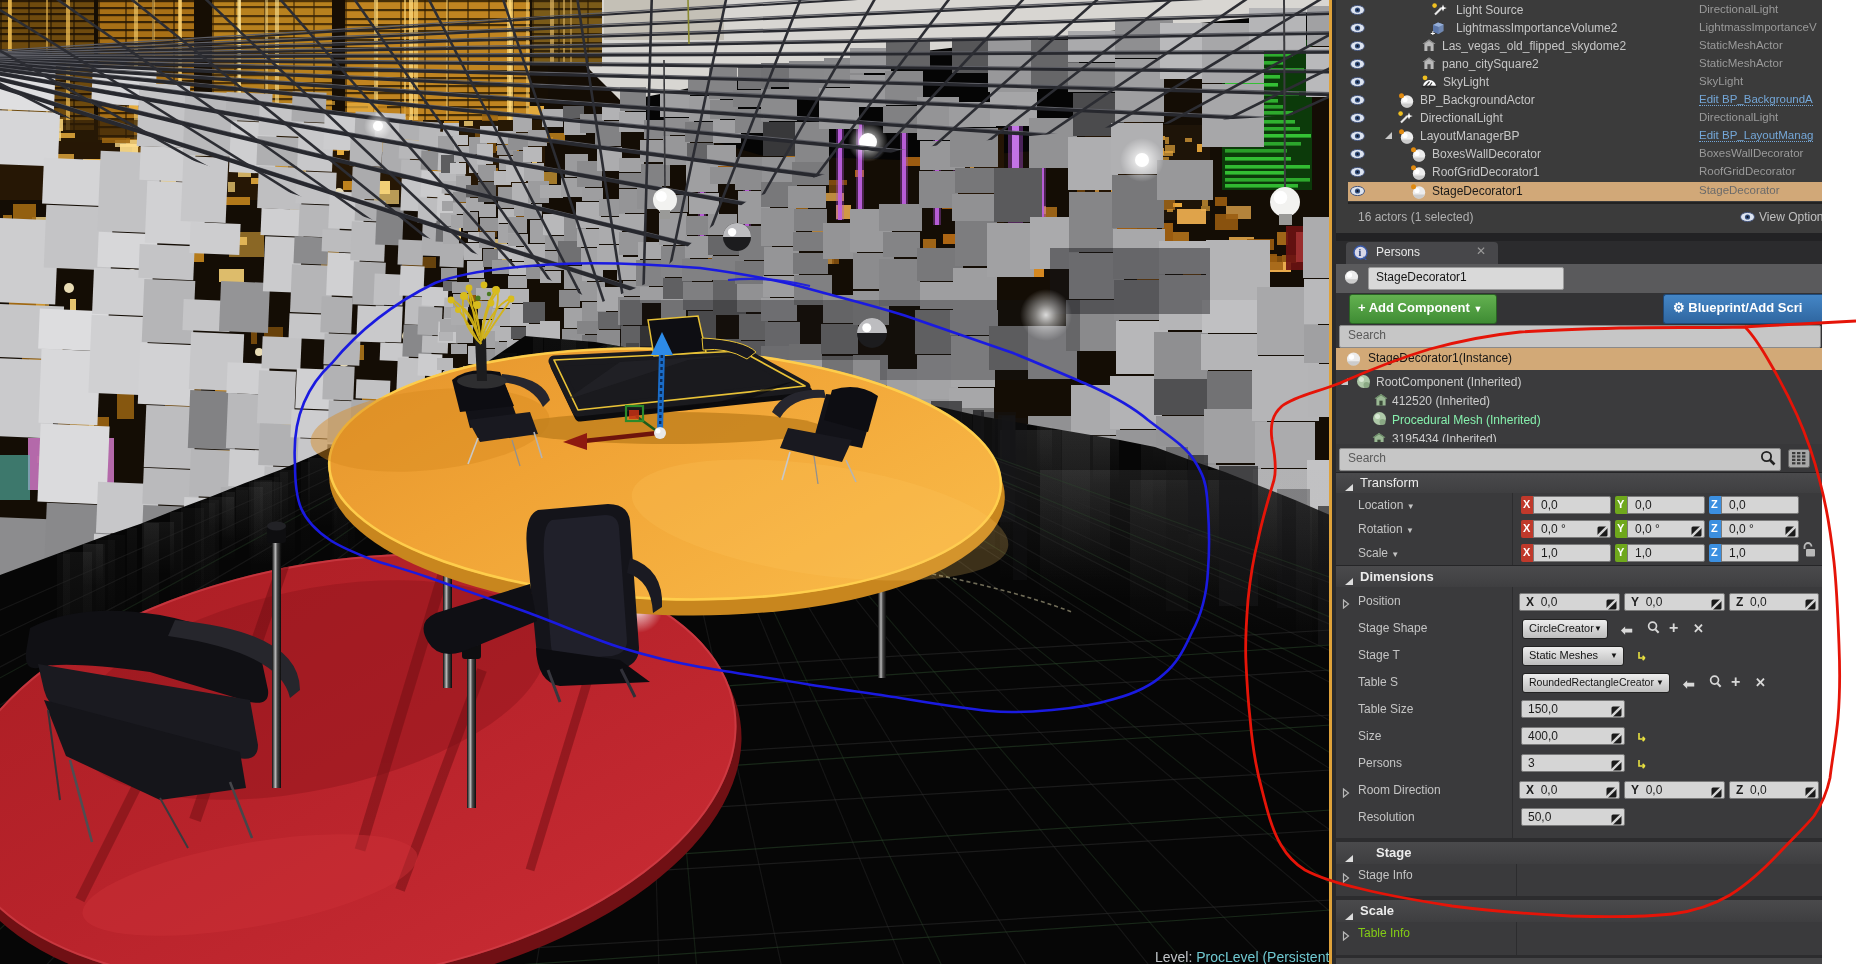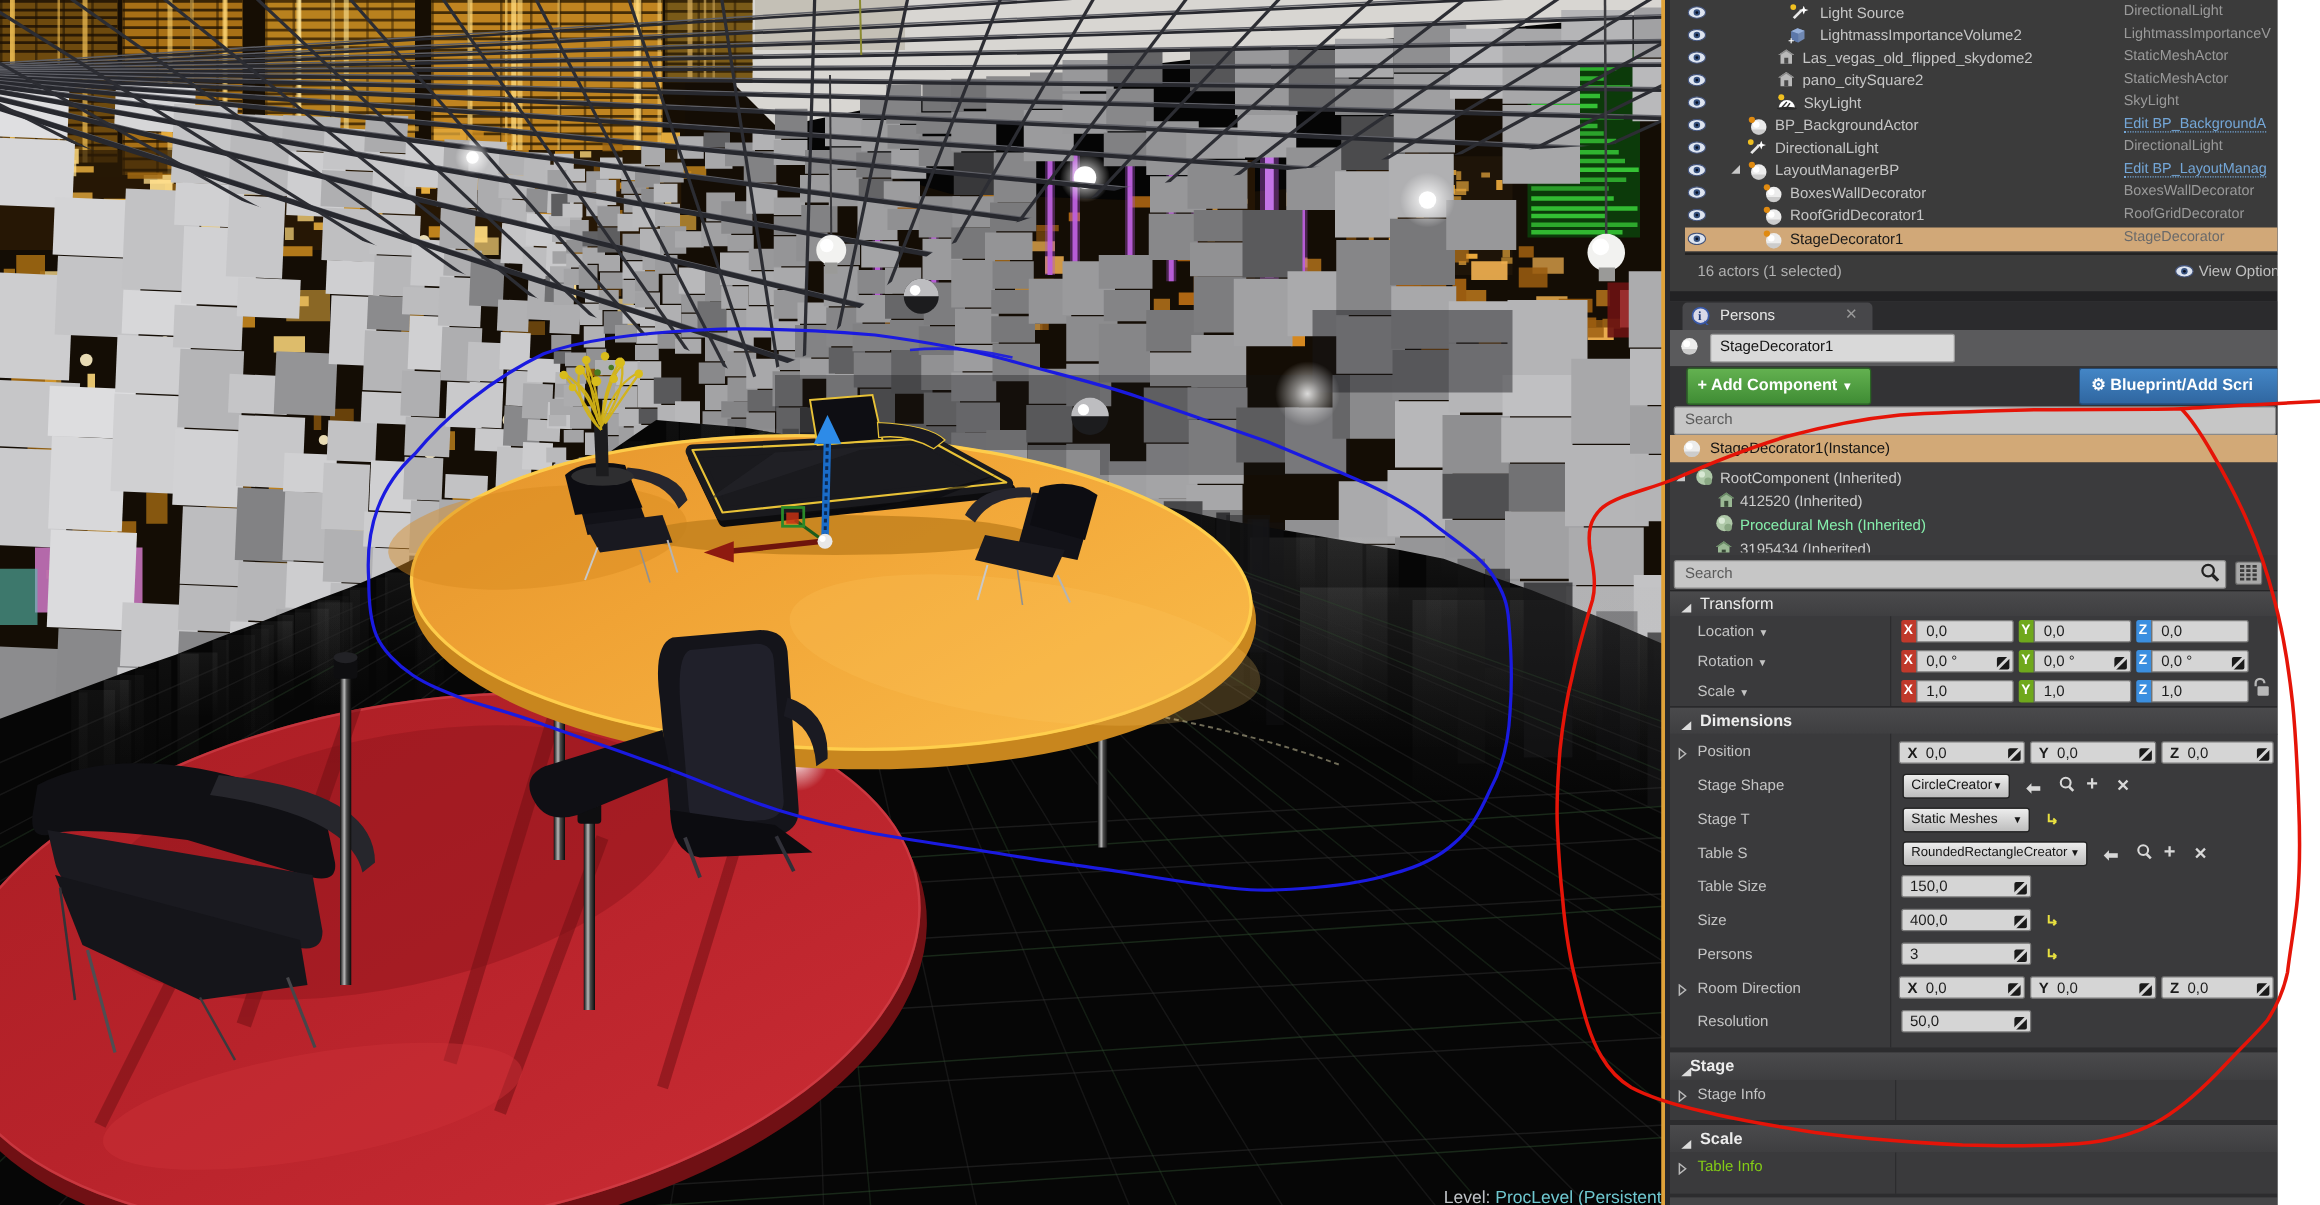--- a/index.html
+++ b/index.html
@@ -1818,21 +1818,21 @@
       <div style="position:absolute;left:192px;top:569px;font-family:'Liberation Sans',sans-serif;font-size:12px;color:#1c1c1c">50,0</div>
       <div style="position:absolute;left:275px;top:570px;width:11px;height:11px"><svg width="11" height="11" viewBox="0 0 11 11">
           <rect x="0.5" y="0.5" width="10" height="10" rx="1.5" fill="#1a1a1a"></rect>
           <line x1="0.5" y1="10.5" x2="10.5" y2="0.5" stroke="#d5d5d5" stroke-width="2.4"></line>
         </svg></div>
 <div style="position:absolute;left:0;top:597px;width:486px;height:4px;background:#2c2c2e"></div>
 <div style="position:absolute;left:0;top:601px;width:486px;height:22px;background:linear-gradient(#4a4a4c,#3e3e40)"></div>
 <div style="position:absolute;left:8px;top:608px;width:10px;height:9px"><svg width="10" height="9" viewBox="0 0 10 9">
           <path d="M 9 1 L 9 8 L 1 8 Z" fill="#dcdcdc"></path>
         </svg></div>
-<div style="position:absolute;left:16px;top:604px;font-family:'Liberation Sans',sans-serif;font-size:13px;font-weight:bold;color:#ececec">Stage</div>
+<div style="position:absolute;left:40px;top:604px;font-family:'Liberation Sans',sans-serif;font-size:13px;font-weight:bold;color:#ececec">Stage</div>
 <div style="position:absolute;left:0;top:623px;width:486px;height:32px;background:#3a3a3c"></div>
 <div style="position:absolute;left:180px;top:623px;width:1px;height:32px;background:#2c2c2e"></div>
 <div style="position:absolute;left:6px;top:628px;width:8px;height:10px"><svg width="8" height="10" viewBox="0 0 8 10">
           <path d="M 1.5 1 L 6.5 5 L 1.5 9 Z" fill="none" stroke="#b8b8b8" stroke-width="1.2"></path>
         </svg></div>
 <div style="position:absolute;left:22px;top:627px;font-family:'Liberation Sans',sans-serif;font-size:12px;color:#c4c4c4">Stage Info</div>
 <div style="position:absolute;left:0;top:655px;width:486px;height:4px;background:#2c2c2e"></div>
 <div style="position:absolute;left:0;top:659px;width:486px;height:22px;background:linear-gradient(#4a4a4c,#3e3e40)"></div>
 <div style="position:absolute;left:8px;top:666px;width:10px;height:9px"><svg width="10" height="9" viewBox="0 0 10 9">
           <path d="M 9 1 L 9 8 L 1 8 Z" fill="#dcdcdc"></path>

